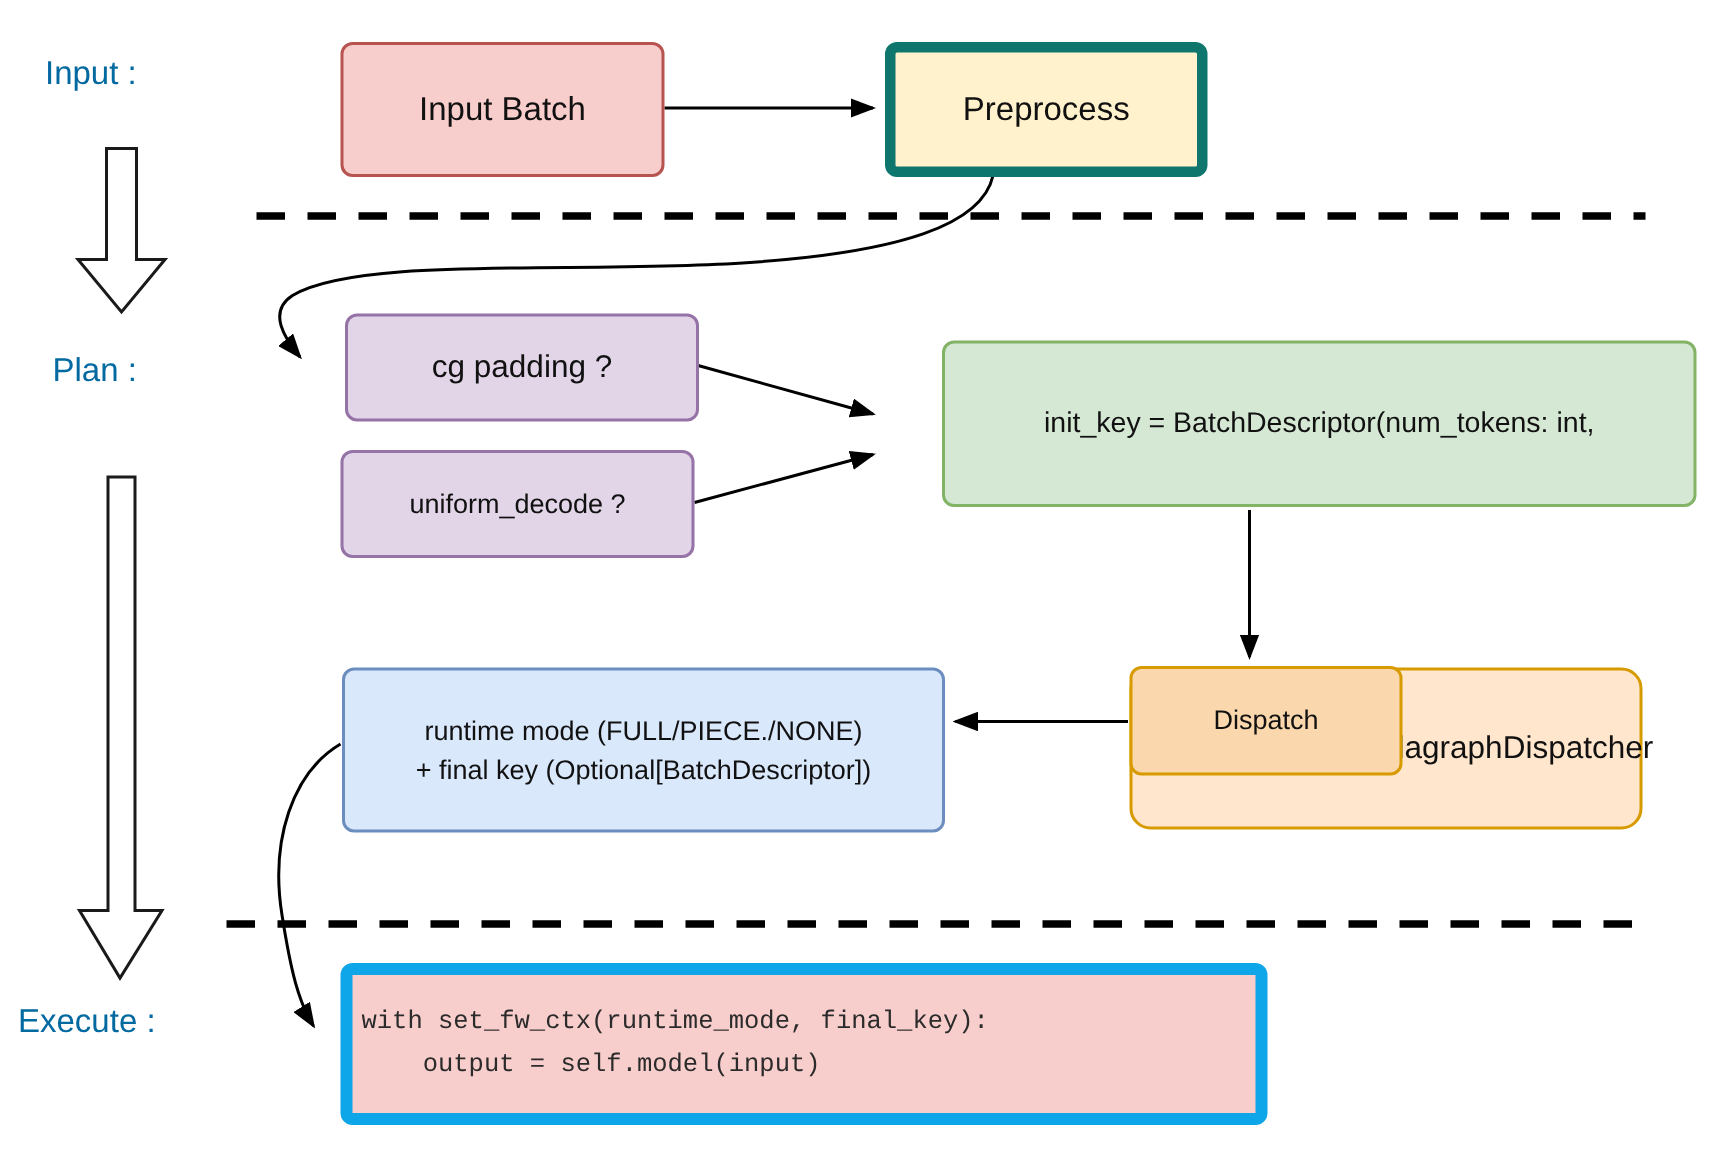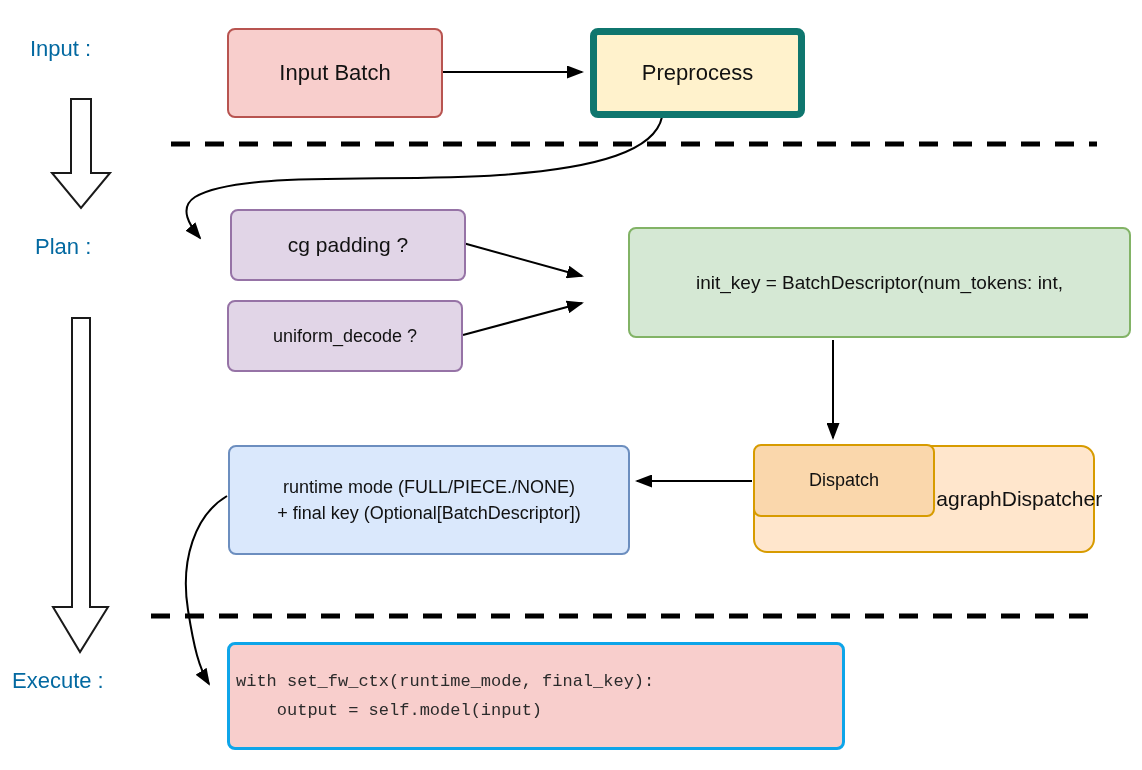--- a/index.html
+++ b/index.html
@@ -36,21 +36,21 @@
   .n-uniform-decode{left:227px;top:300px;width:236px;height:72px;background:#E1D5E7;border:2px solid #9673A6;font-size:18px;}
   .n-init-key      {left:628px;top:227px;width:503px;height:111px;background:#D5E8D4;border:2px solid #82B366;font-size:19px;line-height:28px;text-align:right;}
   .n-cudagraph     {left:753px;top:445px;width:342px;height:108px;background:#FFE6CC;border:2px solid #D79B00;border-radius:14px;}
   .cudagraph-text{
     position:absolute;right:8px;top:0;height:100%;width:170px;
     display:flex;flex-direction:row;align-items:center;justify-content:center;
     font-size:21px;line-height:30px;
   }
   .n-dispatch      {left:753px;top:444px;width:182px;height:73px;background:#FAD7AC;border:2px solid #D79B00;font-size:18px;}
   .n-runtime-mode  {left:228px;top:445px;width:402px;height:110px;background:#DAE8FC;border:2px solid #6C8EBF;font-size:18px;line-height:26px;}
-  .n-execute-code  {left:227px;top:642px;width:618px;height:108px;background:#F8CECC;border:3px solid #0ea5e9;
+  .n-execute-code  {left:227px;top:642px;width:618px;height:108px;background:#F8CECC;border:8px solid #0ea5e9;
                     font-family:"Liberation Mono","DejaVu Sans Mono",monospace;
                     font-size:17px;line-height:29px;color:#2b2b2b;
                     align-items:flex-start;text-align:left;padding-left:6px;}
   .n-execute-code span{white-space:pre;}
   svg.overlay{position:absolute;left:0;top:0;width:1142px;height:770px;pointer-events:none;}
   #lbl-input  {left:30px;top:36px;}
   #lbl-plan   {left:35px;top:234px;}
   #lbl-execute{left:12px;top:668px;text-align:center;}
 </style>
 </head>

